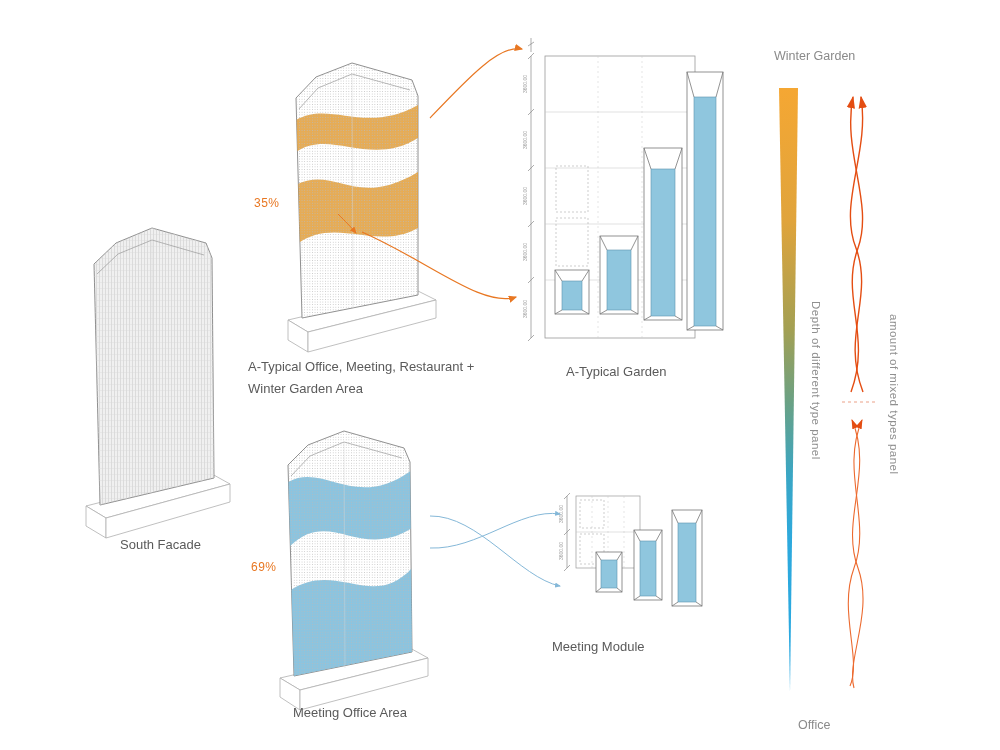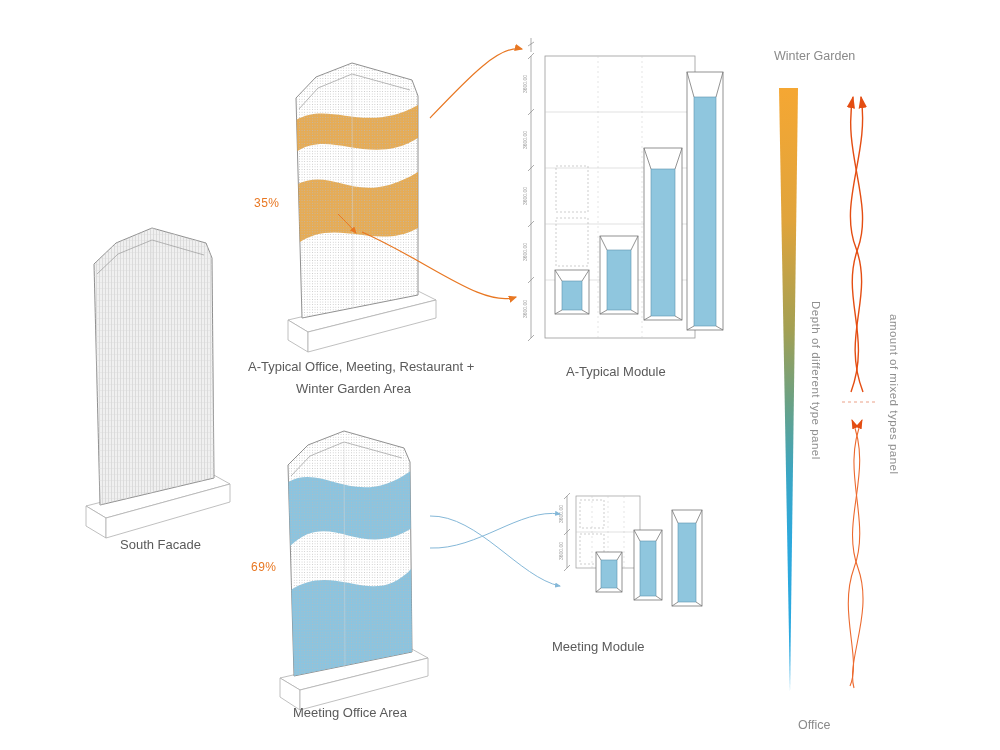--- a/index.html
+++ b/index.html
@@ -211,22 +211,22 @@
   <g>
     <path d="M854,688 C846,660 874,612 858,568 C840,520 874,472 852,420" fill="none" stroke="#EC6A2F" stroke-width="1.1" marker-end="url(#arrowRed)"></path>
     <path d="M850,686 C862,658 838,612 854,568 C872,520 840,472 862,420" fill="none" stroke="#EC6A2F" stroke-width="1.1" marker-end="url(#arrowRed)"></path>
   </g>
 </svg>
 
 <div class="lbl" style="left:120px;top:537px;">South Facade</div>
 
 <div class="lbl pct" style="left:254px;top:196px;">35%</div>
 <div class="lbl" style="left:248px;top:359px;">A-Typical Office, Meeting, Restaurant +</div>
-<div class="lbl" style="left:248px;top:381px;margin-left:48px;">Winter Garden Area</div>
-<div class="lbl" style="left:566px;top:364px;">A-Typical Module</div>
+<div class="lbl" style="left:248px;top:381px;">Winter Garden Area</div>
+<div class="lbl" style="left:566px;top:364px;">A-Typical Garden</div>
 
 <div class="lbl pct" style="left:251px;top:560px;">69%</div>
 <div class="lbl" style="left:552px;top:639px;">Meeting Module</div>
 <div class="lbl" style="left:293px;top:705px;">Meeting Office Area</div>
 
 <div class="lbl small" style="left:774px;top:49px;">Winter Garden</div>
 <div class="lbl small" style="left:798px;top:718px;">Office</div>
 
 <div class="lbl vert" style="left:810px;top:301px;">Depth of different type panel</div>
 <div class="lbl vert" style="left:888px;top:314px;">amount of mixed types panel</div>

